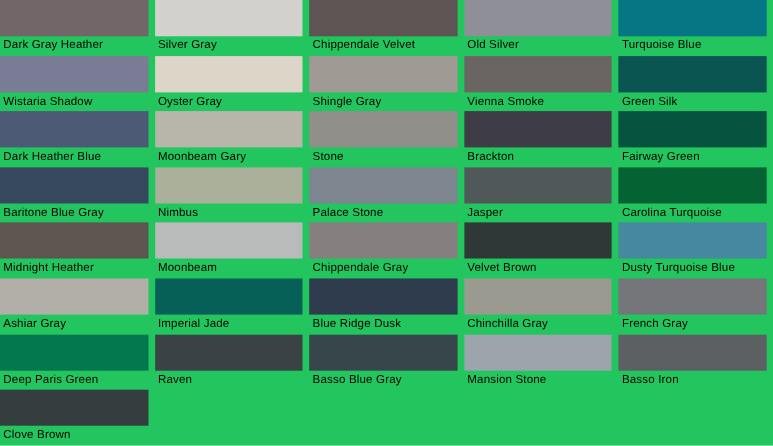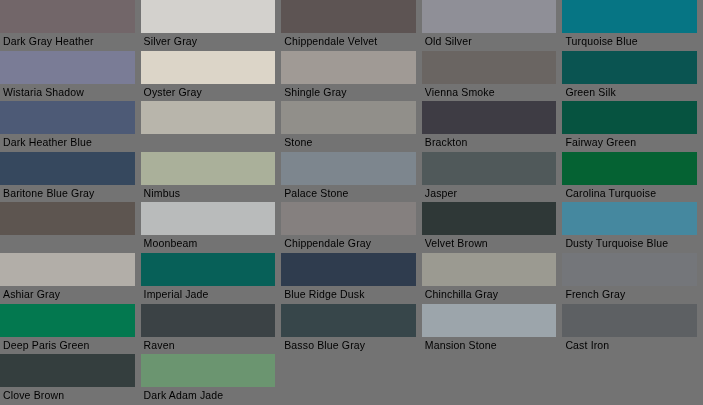--- a/index.html
+++ b/index.html
@@ -41,21 +41,21 @@
     color: #000000;
     padding-left: 3px;
     padding-top: 1px;
     white-space: nowrap;
     letter-spacing: 0.15px;
   }
 </style>
 </head>
 <body>
 
-<div id="palette-grid" style="background-color: #737373;">
+<div id="palette-grid" style="background-color: #22c55e;">
     <div class="swatch-cell">
       <span class="swatch-chip" style="background-color: rgb(114, 102, 105);"></span>
       <span class="swatch-label">Dark Gray Heather</span>
     </div>
     <div class="swatch-cell">
       <span class="swatch-chip" style="background-color: rgb(211, 209, 205);"></span>
       <span class="swatch-label">Silver Gray</span>
     </div>
     <div class="swatch-cell">
       <span class="swatch-chip" style="background-color: rgb(93, 84, 83);"></span>
@@ -88,20 +88,21 @@
     <div class="swatch-cell">
       <span class="swatch-chip" style="background-color: rgb(10, 84, 81);"></span>
       <span class="swatch-label">Green Silk</span>
     </div>
     <div class="swatch-cell">
       <span class="swatch-chip" style="background-color: rgb(77, 90, 118);"></span>
       <span class="swatch-label">Dark Heather Blue</span>
     </div>
     <div class="swatch-cell">
       <span class="swatch-chip" style="background-color: rgb(184, 181, 171);"></span>
+      <span class="swatch-label">Moonbeam Gary</span>
     </div>
     <div class="swatch-cell">
       <span class="swatch-chip" style="background-color: rgb(145, 143, 138);"></span>
       <span class="swatch-label">Stone</span>
     </div>
     <div class="swatch-cell">
       <span class="swatch-chip" style="background-color: rgb(62, 60, 68);"></span>
       <span class="swatch-label">Brackton</span>
     </div>
     <div class="swatch-cell">
@@ -123,20 +124,21 @@
     <div class="swatch-cell">
       <span class="swatch-chip" style="background-color: rgb(80, 89, 90);"></span>
       <span class="swatch-label">Jasper</span>
     </div>
     <div class="swatch-cell">
       <span class="swatch-chip" style="background-color: rgb(5, 98, 51);"></span>
       <span class="swatch-label">Carolina Turquoise</span>
     </div>
     <div class="swatch-cell">
       <span class="swatch-chip" style="background-color: rgb(93, 85, 80);"></span>
+      <span class="swatch-label">Midnight Heather</span>
     </div>
     <div class="swatch-cell">
       <span class="swatch-chip" style="background-color: rgb(185, 187, 187);"></span>
       <span class="swatch-label">Moonbeam</span>
     </div>
     <div class="swatch-cell">
       <span class="swatch-chip" style="background-color: rgb(133, 128, 127);"></span>
       <span class="swatch-label">Chippendale Gray</span>
     </div>
     <div class="swatch-cell">
@@ -178,23 +180,19 @@
     <div class="swatch-cell">
       <span class="swatch-chip" style="background-color: rgb(55, 70, 74);"></span>
       <span class="swatch-label">Basso Blue Gray</span>
     </div>
     <div class="swatch-cell">
       <span class="swatch-chip" style="background-color: rgb(156, 165, 171);"></span>
       <span class="swatch-label">Mansion Stone</span>
     </div>
     <div class="swatch-cell">
       <span class="swatch-chip" style="background-color: rgb(93, 96, 99);"></span>
-      <span class="swatch-label">Cast Iron</span>
+      <span class="swatch-label">Basso Iron</span>
     </div>
     <div class="swatch-cell">
       <span class="swatch-chip" style="background-color: rgb(52, 62, 62);"></span>
       <span class="swatch-label">Clove Brown</span>
     </div>
-    <div class="swatch-cell">
-      <span class="swatch-chip" style="background-color: rgb(107, 149, 112);"></span>
-      <span class="swatch-label">Dark Adam Jade</span>
-    </div>
   </div>
 
 </body></html>

